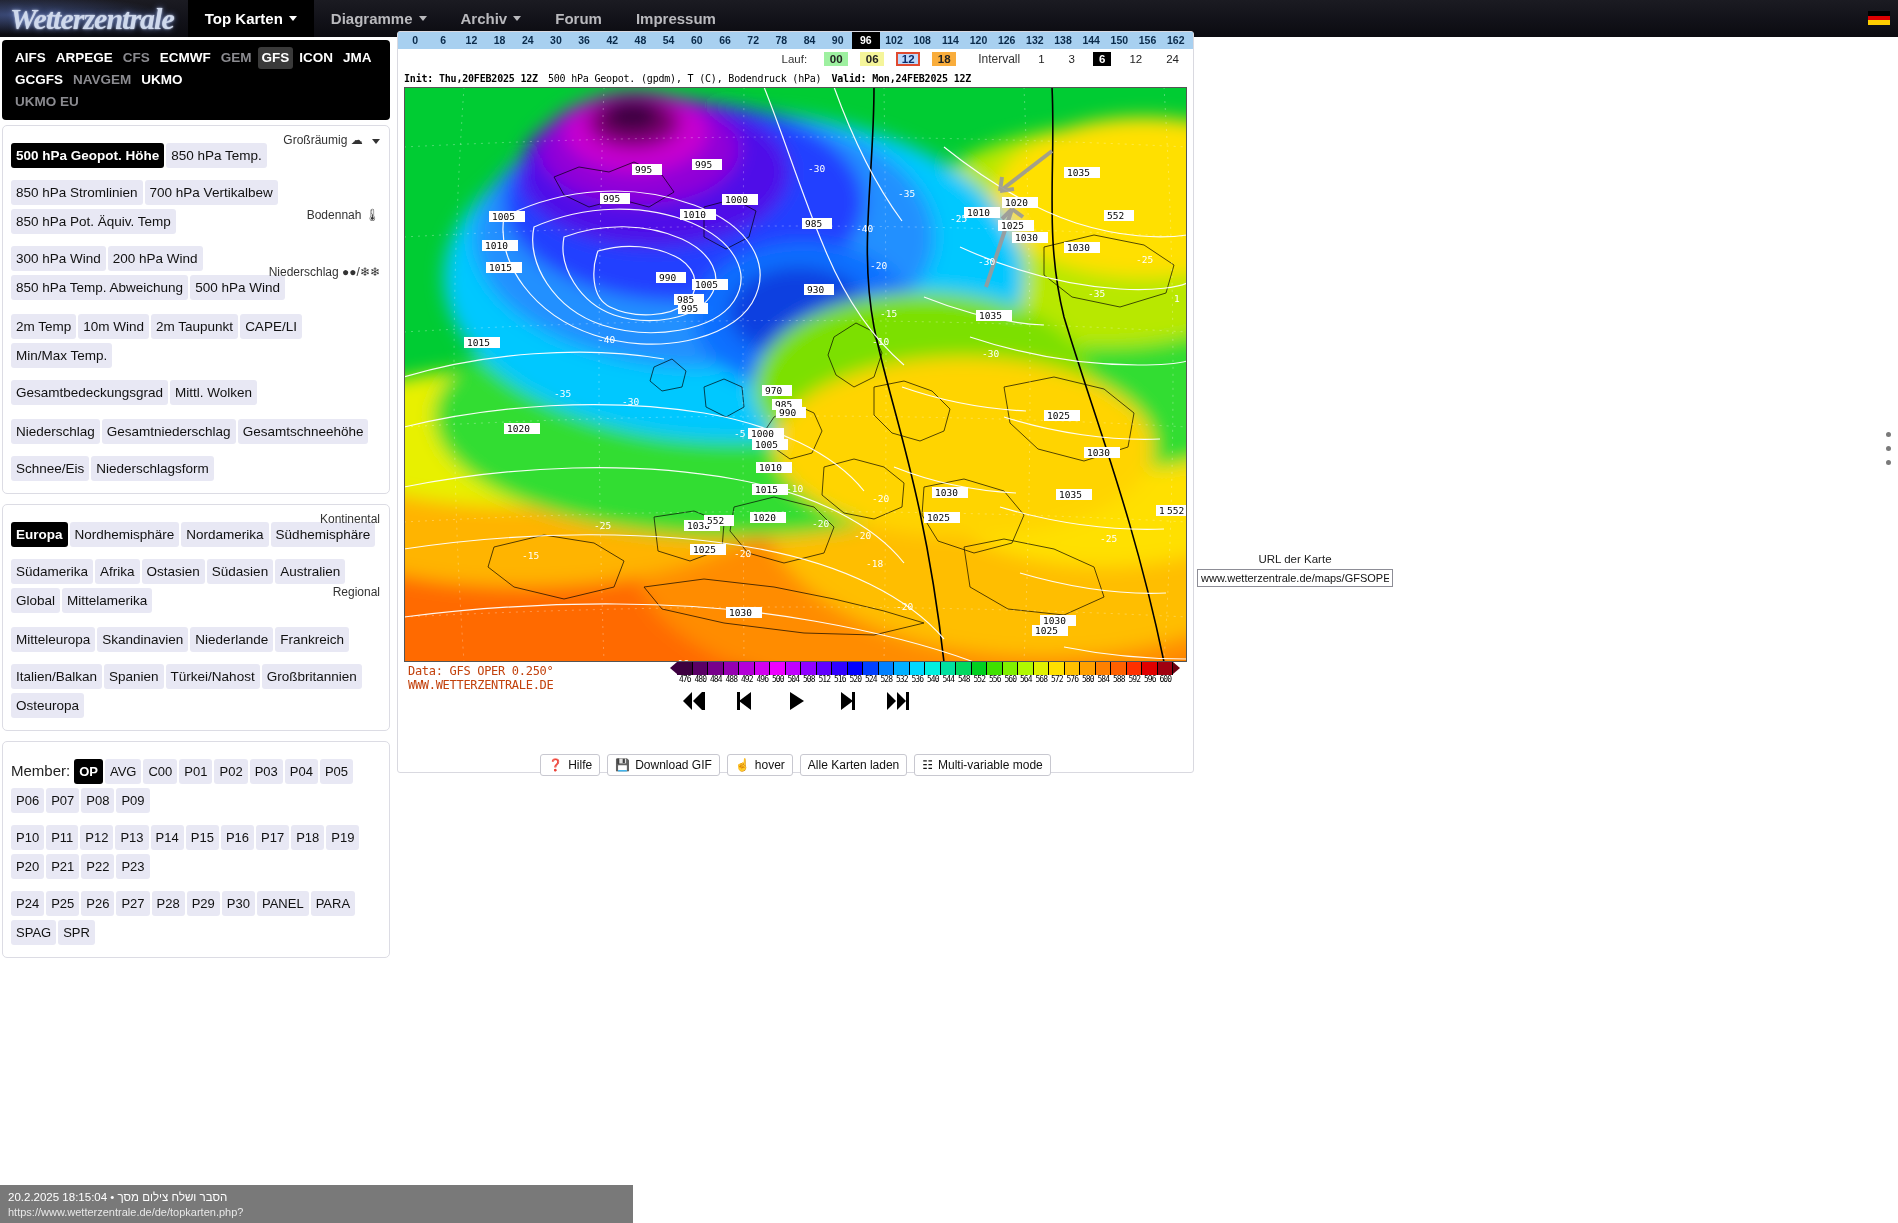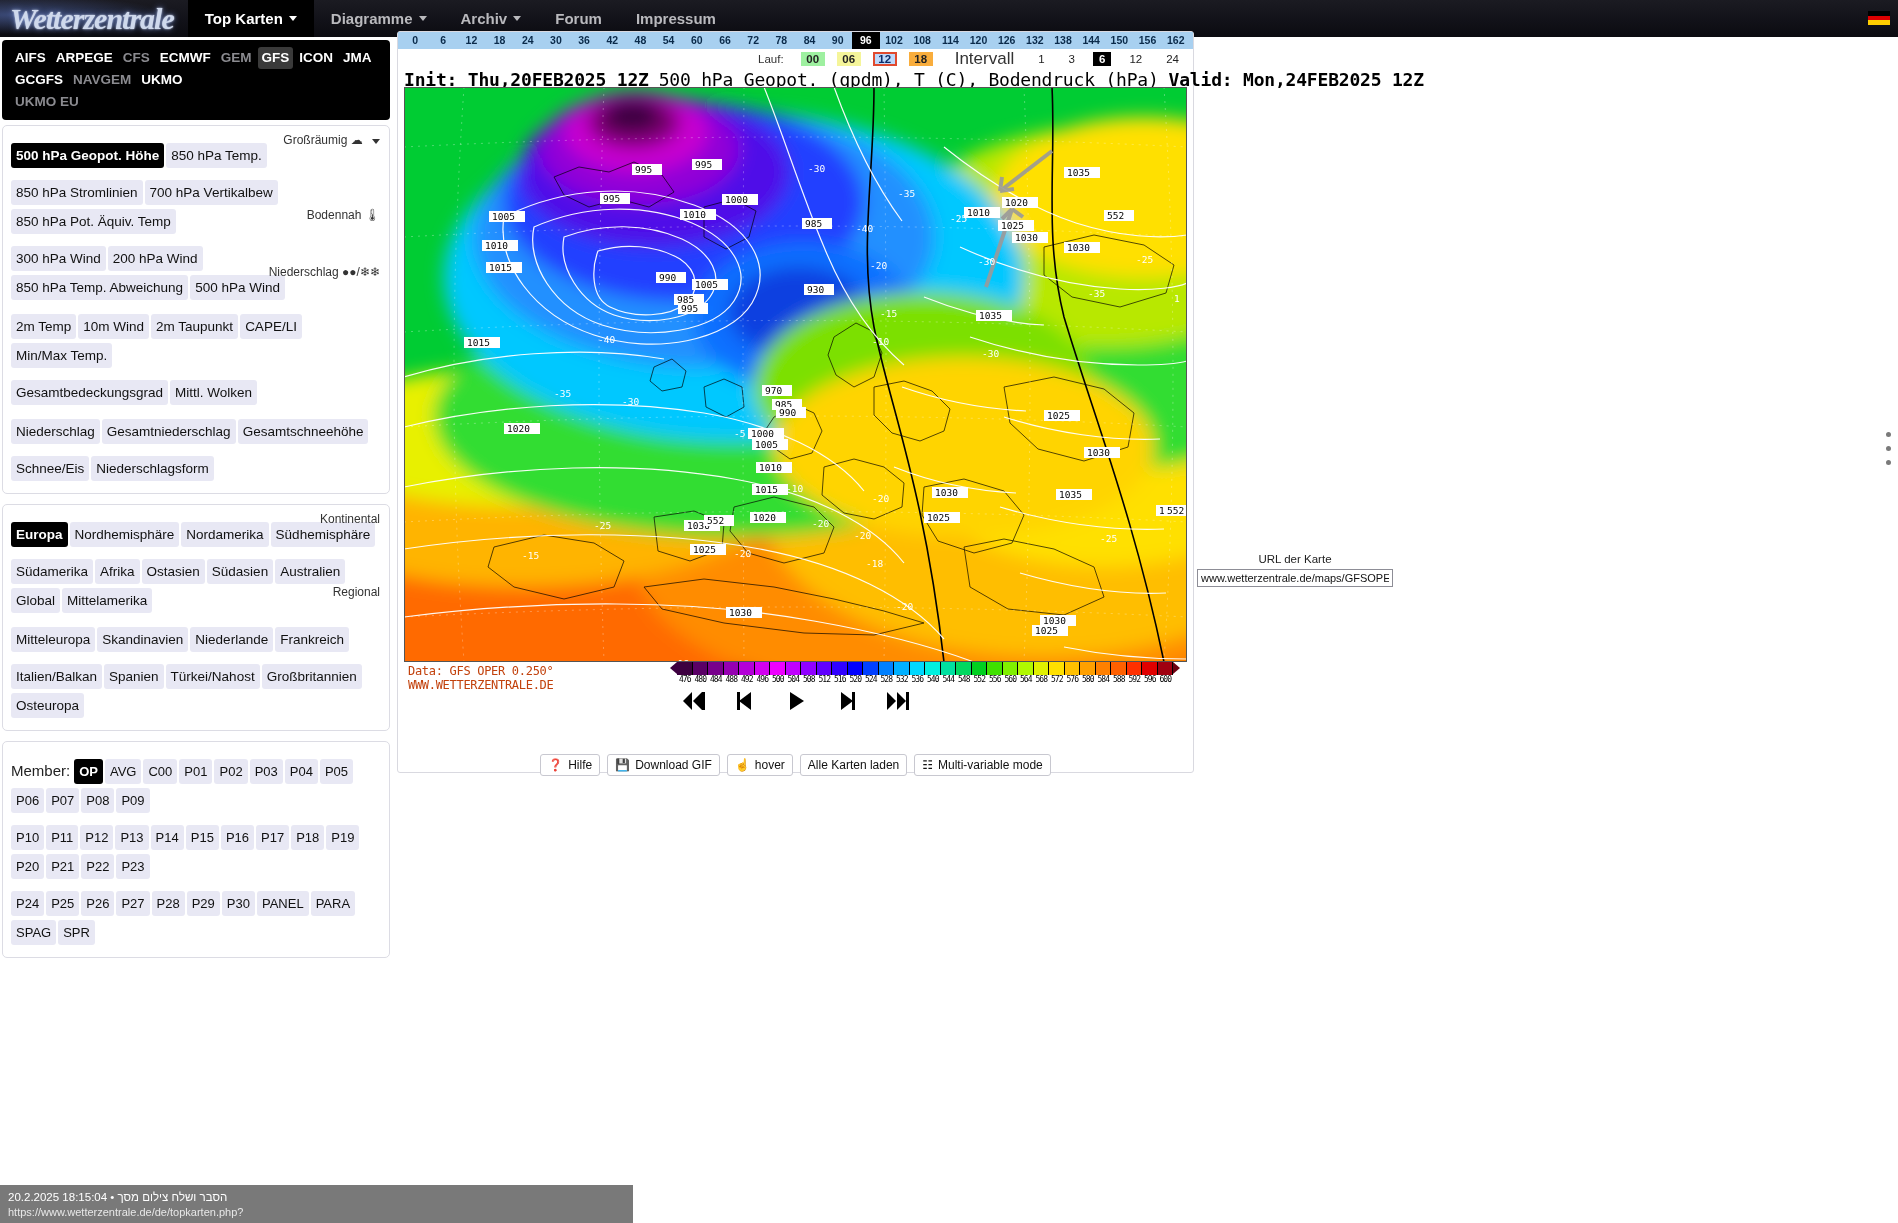--- a/index.html
+++ b/index.html
@@ -101,31 +101,31 @@
   .runlabel { margin-right: 5px; }
   .runbtn {
     display:inline-block; min-width: 24px; text-align:center;
     font-size: 11.5px; font-weight: bold; padding: 1px 5px; cursor: pointer;
     color: #222;
   }
   .runbtn.g { background: #9ef0a0; }
   .runbtn.y { background: #f5f59a; }
   .runbtn.b { background: #bcd8fb; color:#0b2d6b; outline: 2px solid #e04a2f; outline-offset:-2px; }
   .runbtn.o { background: #f9ad3c; }
-  .ivlabel { margin: 0 6px 0 10px; font-size: 17px; color:#333; }
+  .ivlabel { margin: 0 0 0 10px; font-size: 12px; color:#333; }
   .ivbtn {
     display:inline-block; min-width:16px; text-align:center;
     font-size: 11.5px; padding: 1px 6px; cursor: pointer; color:#222;
   }
   .ivbtn.sel { background:#000; color:#fff; font-weight:bold; }
 
   .maptitle {
     height: 18px; background:#fff; color:#000;
     font-family: "DejaVu Sans Mono", monospace;
-    font-size: 18px; display:flex; 
+    font-size: 10px; display:flex; align-items:center;
     padding-left: 6px; letter-spacing: -0.2px; white-space: nowrap;
   }
   .maptitle b { font-weight: bold; }
   .maptitle .mid { font-weight: normal; margin: 0 10px; }
 
   .mapimg {
     position: relative; width: 783px; height: 575px; margin: 0 auto;
     overflow: hidden; background: #b7e0f5;
   }
   .mapimg svg { display:block; }

